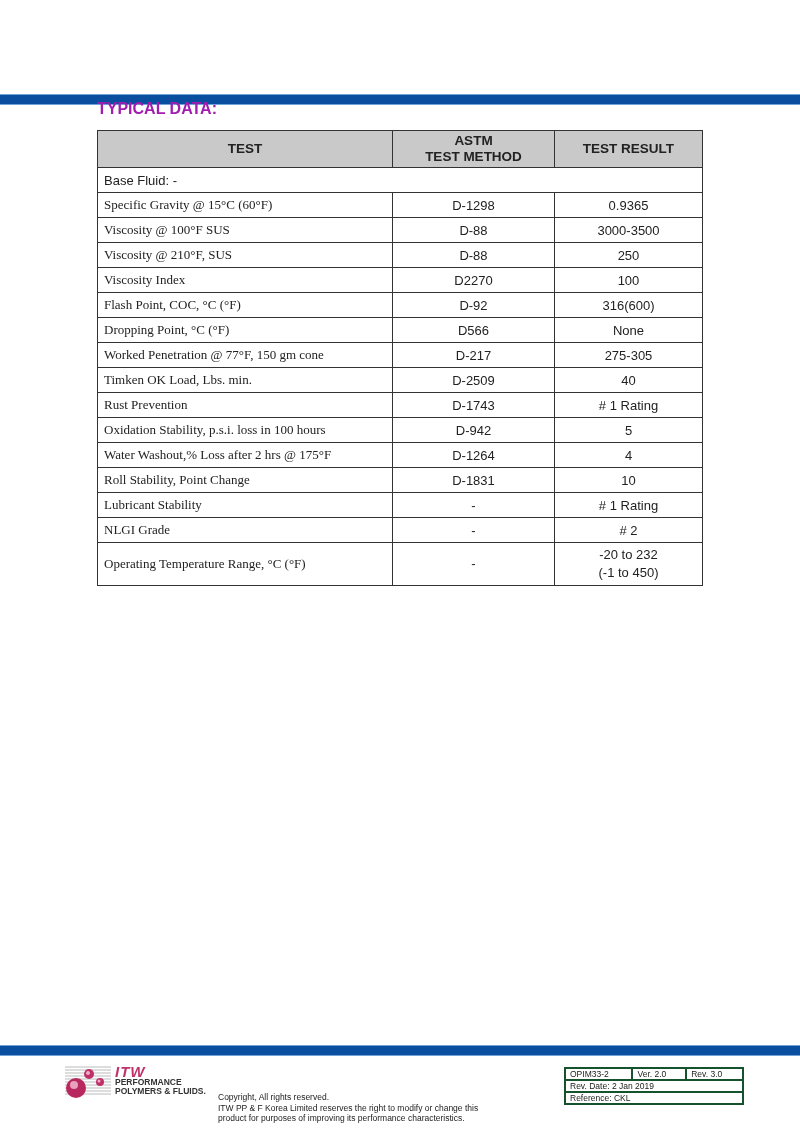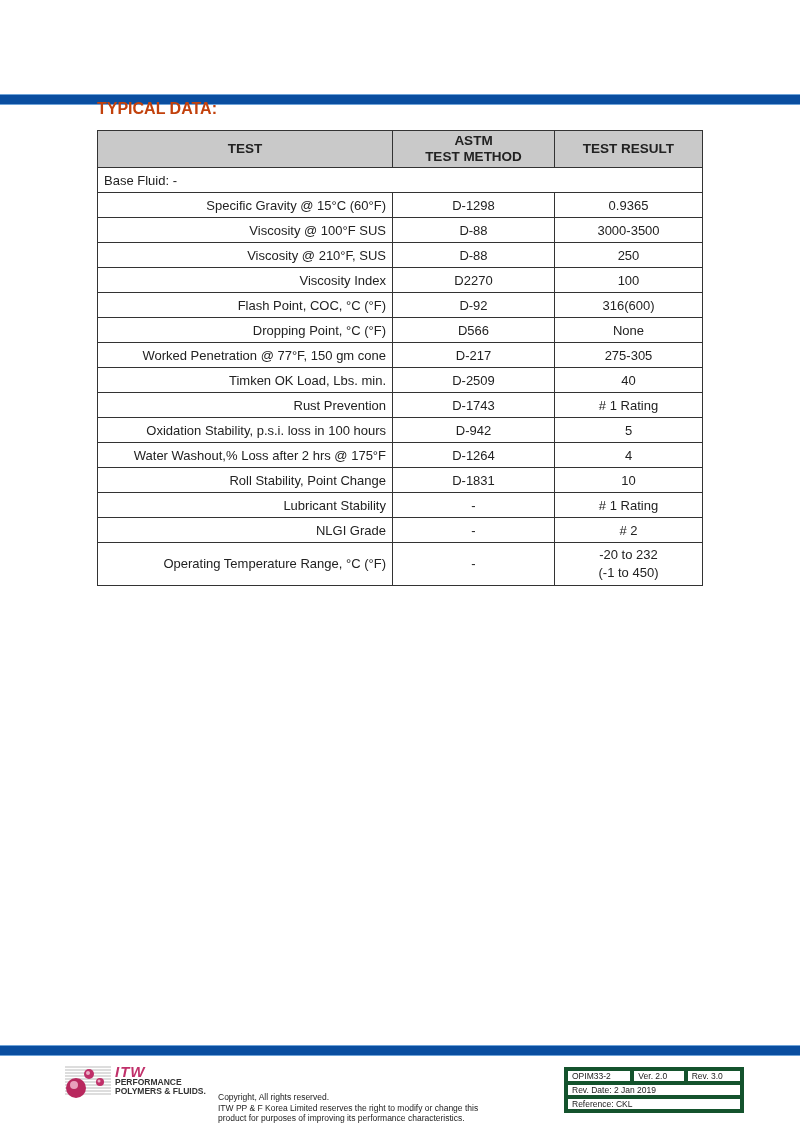--- a/index.html
+++ b/index.html
@@ -1,32 +1,32 @@
 <!DOCTYPE html>
 <html><head>
 <meta charset="utf-8">
 <style>
   html, body { margin: 0; padding: 0; background: #ffffff; }
   body { width: 800px; height: 1132px; position: relative; overflow: hidden; font-family: "Liberation Sans", sans-serif; color: #222; }
   .top-bar { position: absolute; left: 0; top: 94px; width: 800px; height: 9px; background: #0a4ea0; border-top: 1px solid #6fa3d8; border-bottom: 1px solid #6fa3d8; }
-  .section-title { position: absolute; left: 97px; top: 100px; font-size: 16px; font-weight: bold; color: #c2410c; }
+  .section-title { position: absolute; left: 97px; top: 100px; font-size: 16px; font-weight: bold; color: #a21caf; }
   table.data { position: absolute; left: 97px; top: 130px; width: 606px; border-collapse: collapse; font-size: 13px; }
   table.data th, table.data td { border: 1px solid #333; padding: 0 6px; }
   table.data th { background: #c9c9c9; font-weight: bold; font-size: 13.5px; height: 36px; text-align: center; line-height: 16px; }
   table.data td { height: 24px; }
-  td.c-test { width: 282px; text-align: right; }
+  td.c-test { width: 282px; text-align: left; font-family: Liberation Serif, serif; }
   td.c-method { width: 149px; text-align: center; }
   td.c-result { width: 135px; text-align: center; }
   td.indent { padding-left: 20px; }
   tr.tall td { height: 42px; line-height: 18px; }
   .bottom-bar { position: absolute; left: 0; top: 1045px; width: 800px; height: 9px; background: #0a4ea0; border-top: 1px solid #6fa3d8; border-bottom: 1px solid #6fa3d8; }
   .logo { position: absolute; left: 63px; top: 1064px; width: 150px; height: 36px; }
   .copyright { position: absolute; left: 218px; top: 1092px; font-size: 8.5px; line-height: 10.5px; color: #222; }
   table.docinfo { position: absolute; left: 564px; top: 1067px; width: 180px; border-collapse: collapse; font-size: 8.5px; }
-  table.docinfo td { border: 4px solid #14532d; padding: 0 4px; height: 10px; line-height: 10px; }
+  table.docinfo td { border: 2px solid #14532d; padding: 0 4px; height: 10px; line-height: 10px; }
 </style>
 </head>
 <body>
 
 <div class="top-bar"></div>
 
 <div class="section-title">TYPICAL DATA:</div>
 
 <table class="data">
   <thead>

